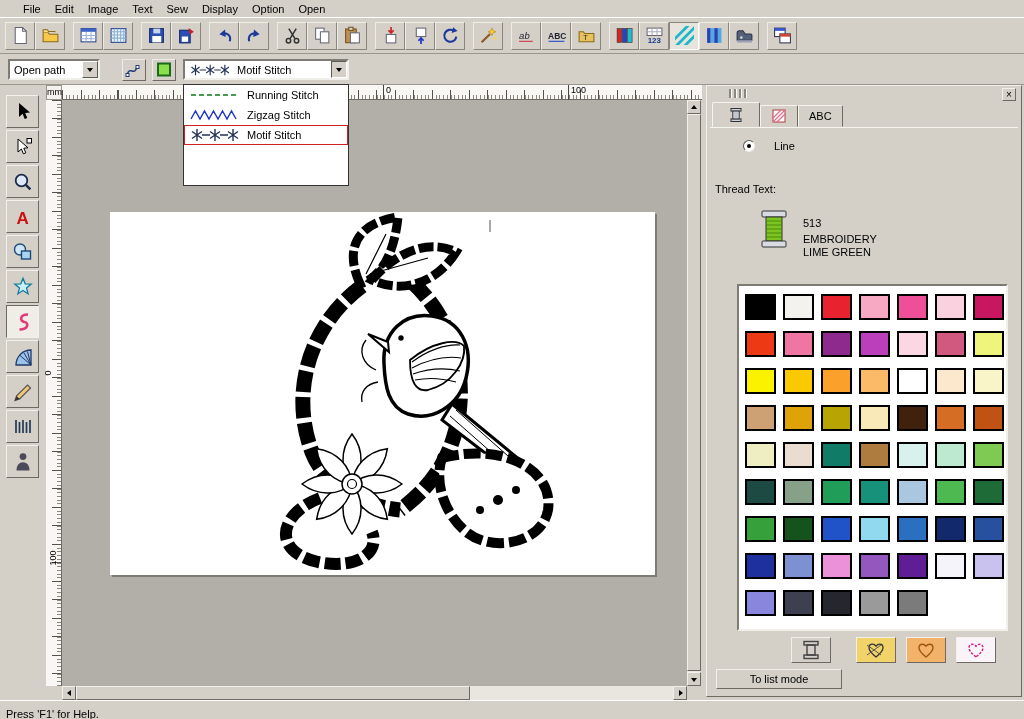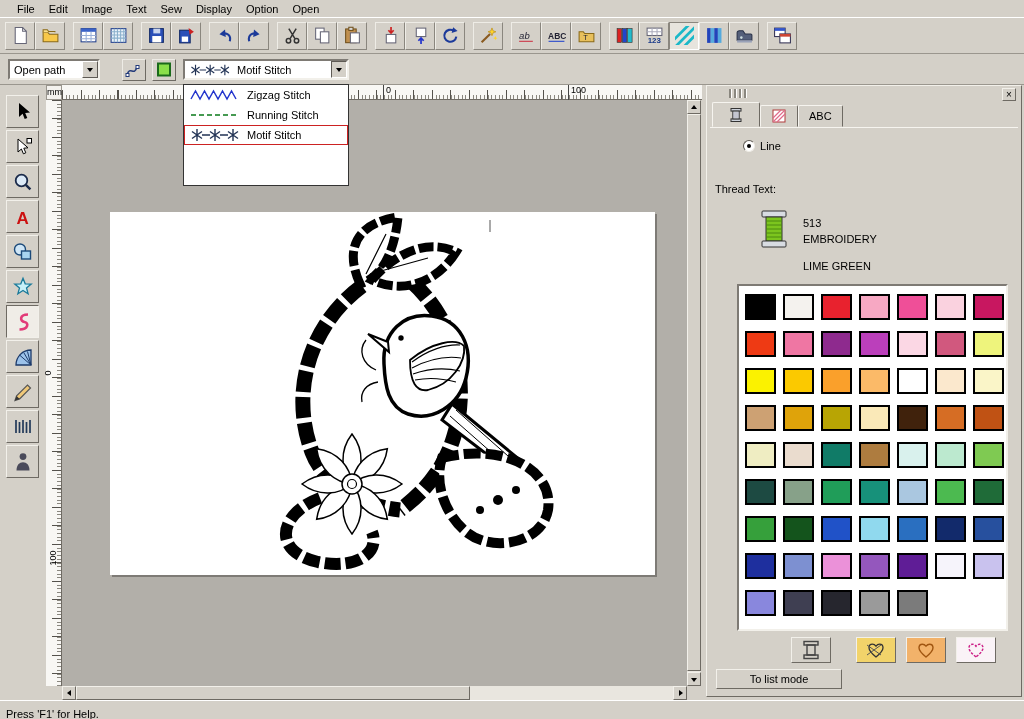--- a/index.html
+++ b/index.html
@@ -1,21 +1,21 @@
 <!DOCTYPE html>
 <html><head>
 <meta charset="utf-8">
 <style>
 *{margin:0;padding:0;box-sizing:border-box}
 html,body{width:1024px;height:719px}
 body{position:relative;overflow:hidden;font-family:"Liberation Sans",sans-serif;font-size:11px;background:#d4d0c8;color:#000}
 button{font-family:inherit;font-size:inherit;cursor:default}
 div,span,label{cursor:default}
 
-#menubar{position:absolute;left:0;top:0;width:1024px;height:17px;display:flex;align-items:center;padding-left:10px}
+#menubar{position:absolute;left:0;top:0;width:1024px;height:17px;display:flex;align-items:center;padding-left:16px}
 #menubar .mi{padding:1px 7px}
 
 #toolbar{position:absolute;left:0;top:17px;width:1024px;height:37px;border-top:1px solid #fff;border-bottom:1px solid #9a968e;display:flex;align-items:center;padding-left:5px}
 .tb-group{display:flex;margin-right:8px}
 .tbtn{width:30px;height:28px;background:#d4d0c8;border:1px solid;border-color:#eeece6 #8a867e #8a867e #eeece6;display:flex;align-items:center;justify-content:center;padding:0}
 .tbtn svg{width:19px;height:19px}
 .tbtn.pressed{border-color:#8a867e #fff #fff #8a867e;background:#e7e4dd}
 #toolbar2{position:absolute;left:0;top:54px;width:1024px;height:31px;border-bottom:1px solid #9a968e}
 .combo{position:absolute;height:21px;display:flex;background:#fff;border:2px solid;border-color:#7e7a74 #f2f0ea #f2f0ea #7e7a74}
 .combo .val{flex:1;padding:4px 4px;white-space:nowrap;overflow:hidden;display:flex;align-items:center;gap:4px}
@@ -434,29 +434,29 @@
   <div class="sb-thumb" style="left:14px;top:0;width:394px;height:14px"></div>
   <button class="sb-btn" style="right:0;top:0">
       <i class="tri right"></i>
     </button>
 </div>
 <div id="sb-corner"></div>
 
 <div id="stitch-dropdown">
   <div class="dd-item">
     <svg viewBox="0 0 54 16">
-        <path d="M2 12L6.5 4l4.5 8L15.5 4l4.5 8L24.5 4l4.5 8L33.5 4l4.5 8L42.5 4 47 12" fill="none" stroke="#2233cc" stroke-width="1.4"></path>
-      </svg>
-    <span>Zigzag Stitch</span>
+        <path d="M2 8h48" stroke="#0a7a1a" stroke-width="1.6" stroke-dasharray="5 3" fill="none"></path>
+      </svg>
+    <span>Running Stitch</span>
   </div>
   <div class="dd-item">
     <svg viewBox="0 0 54 16">
-        <path d="M2 8h48" stroke="#0a7a1a" stroke-width="1.6" stroke-dasharray="5 3" fill="none"></path>
-      </svg>
-    <span>Running Stitch</span>
+        <path d="M2 12L6.5 4l4.5 8L15.5 4l4.5 8L24.5 4l4.5 8L33.5 4l4.5 8L42.5 4 47 12" fill="none" stroke="#2233cc" stroke-width="1.4"></path>
+      </svg>
+    <span>Zigzag Stitch</span>
   </div>
   <div class="dd-item sel">
     <svg viewBox="0 0 54 16">
       <g stroke="#223355" stroke-width="1.4" fill="none">
         <path d="M8 2v12M3 4.5l10 7M13 4.5l-10 7"></path>
         <path d="M26 2v12M21 4.5l10 7M31 4.5l-10 7"></path>
         <path d="M44 2v12M39 4.5l10 7M49 4.5l-10 7"></path>
         <path d="M13 8h8M31 8h8"></path>
       </g>
     </svg>
@@ -491,34 +491,34 @@
       </svg>
     </div>
     <div class="tab">
         <span>ABC</span>
       </div>
   </div>
   <div class="tabline"></div>
 
   <div style="position:absolute;left:36px;top:54px">
     <span class="radio"><i></i></span>
-    <span style="margin-left:2px">Line</span>
+    <span style="margin-left:16px">Line</span>
   </div>
 
   <span style="position:absolute;left:8px;top:97px">Thread Text:</span>
 
   <svg style="position:absolute;left:52px;top:124px" width="30" height="38" viewBox="0 0 30 38">
     <rect x="3" y="1" width="24" height="6" rx="1" fill="#d8dce2" stroke="#333"></rect>
     <rect class="spool-core" x="7" y="7" width="16" height="24" fill="#7cc51e" stroke="#333"></rect>
     <path d="M7 11h16M7 15h16M7 19h16M7 23h16M7 27h16" stroke="#4c8a10" stroke-width="1"></path>
     <rect x="3" y="31" width="24" height="6" rx="1" fill="#d8dce2" stroke="#333"></rect>
   </svg>
   <span style="position:absolute;left:96px;top:131px">513</span>
   <span style="position:absolute;left:96px;top:147px">EMBROIDERY</span>
-  <span style="position:absolute;left:96px;top:174px">LIME GREEN</span>
+  <span style="position:absolute;left:96px;top:160px">LIME GREEN</span>
 
   <div id="palette-box">
     <div id="palette-grid">
         <div class="swatch" style="background: rgb(0, 0, 0);"></div>
         <div class="swatch" style="background: rgb(244, 242, 238);"></div>
         <div class="swatch" style="background: rgb(232, 34, 46);"></div>
         <div class="swatch" style="background: rgb(247, 168, 195);"></div>
         <div class="swatch" style="background: rgb(239, 79, 152);"></div>
         <div class="swatch" style="background: rgb(250, 210, 223);"></div>
         <div class="swatch" style="background: rgb(200, 23, 96);"></div>

